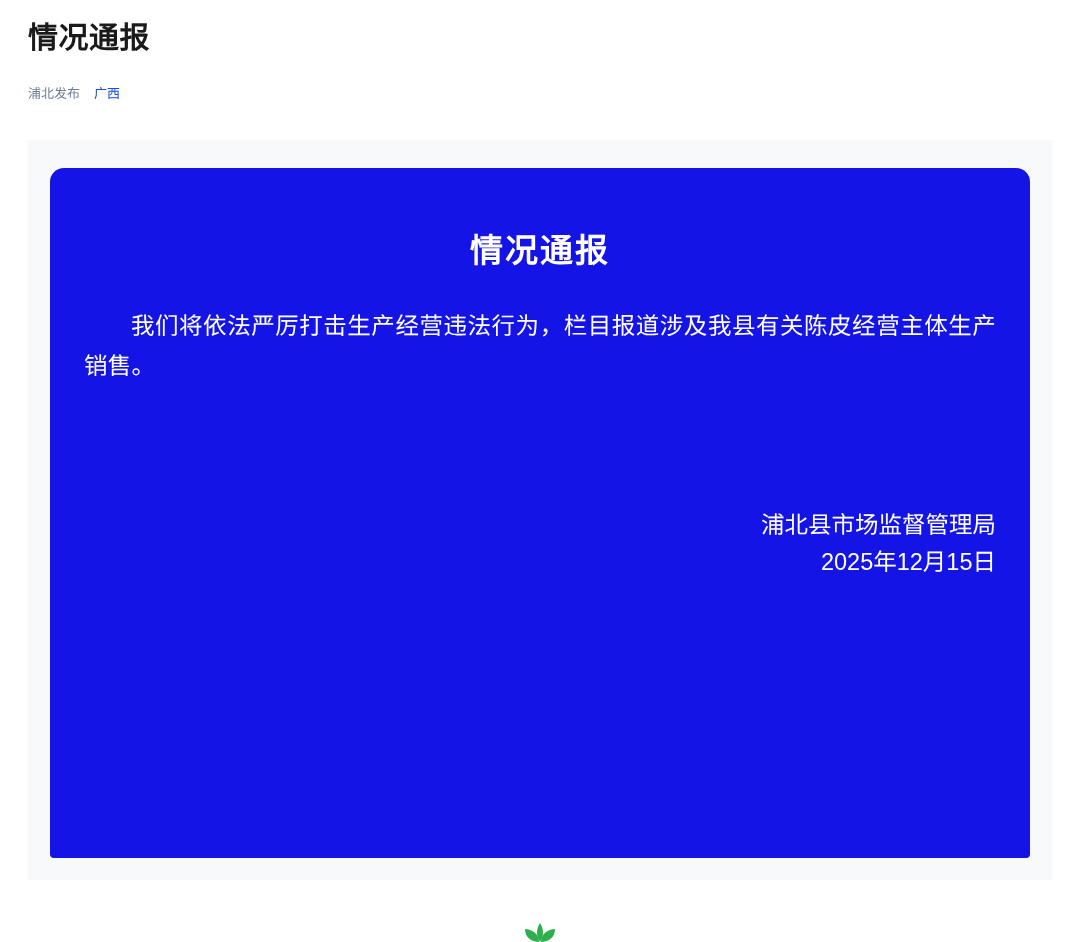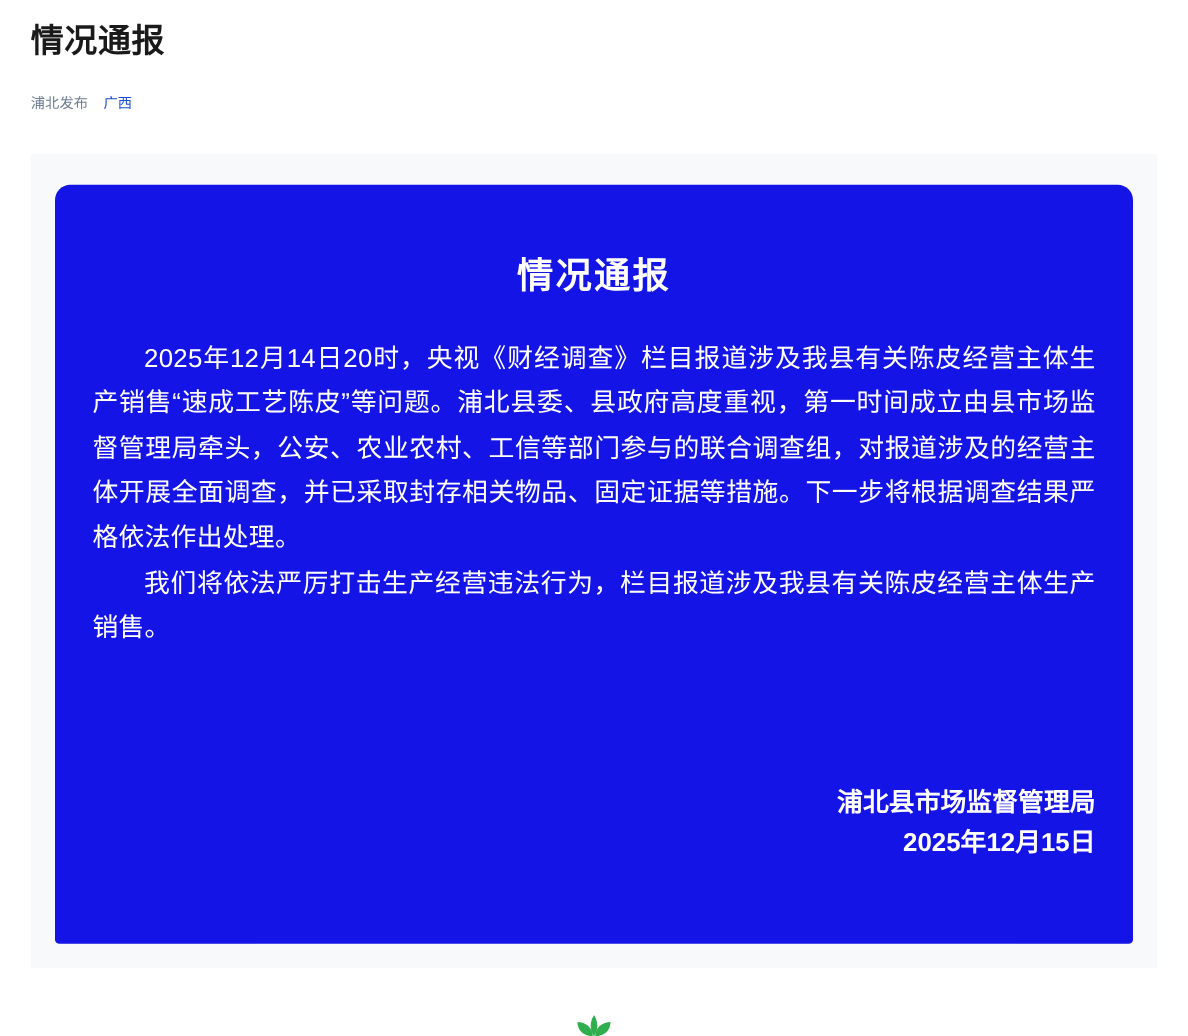--- a/index.html
+++ b/index.html
@@ -80,21 +80,21 @@
   .notice-body p {
     margin: 0 0 2px 0;
     text-indent: 2em;
   }
 
   .signature {
     margin-top: 120px;
     text-align: right;
     font-size: 23.5px;
     line-height: 1.6;
-    font-weight: 700;
+    font-weight: 400;
   }
 
   .footer-strip {
     position: absolute;
     left: 0;
     right: 0;
     bottom: 0;
     height: 26px;
     background: #ffffff;
     display: flex;
@@ -115,21 +115,20 @@
   <div class="meta-line">
     <span class="meta-source">浦北发布</span>
     <span class="meta-region">广西</span>
   </div>
 </div>
 
 <div class="card-wrap">
   <div class="notice-card">
     <div class="notice-heading">情况通报</div>
     <div class="notice-body">
-      <p>2025年12月14日20时，央视《财经调查》栏目报道涉及我县有关陈皮经营主体生产销售“速成工艺陈皮”等问题。浦北县委、县政府高度重视，第一时间成立由县市场监督管理局牵头，公安、农业农村、工信等部门参与的联合调查组，对报道涉及的经营主体开展全面调查，并已采取封存相关物品、固定证据等措施。下一步将根据调查结果严格依法作出处理。</p>
       <p>我们将依法严厉打击生产经营违法行为，栏目报道涉及我县有关陈皮经营主体生产销售。</p>
     </div>
     <div class="signature">
       <div>浦北县市场监督管理局</div>
       <div>2025年12月15日</div>
     </div>
   </div>
 </div>
 
 <div class="footer-strip">

